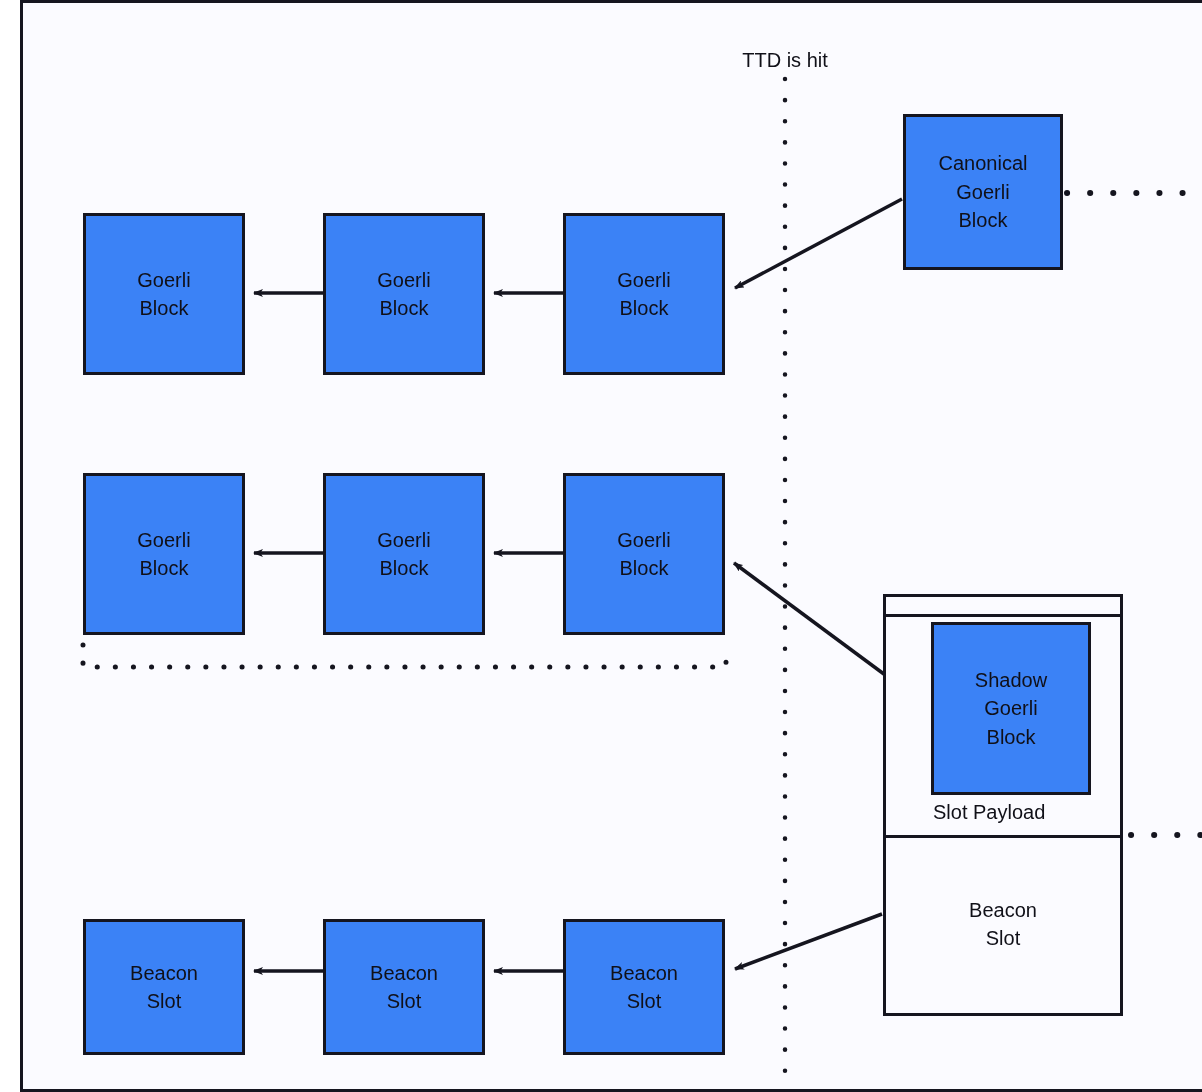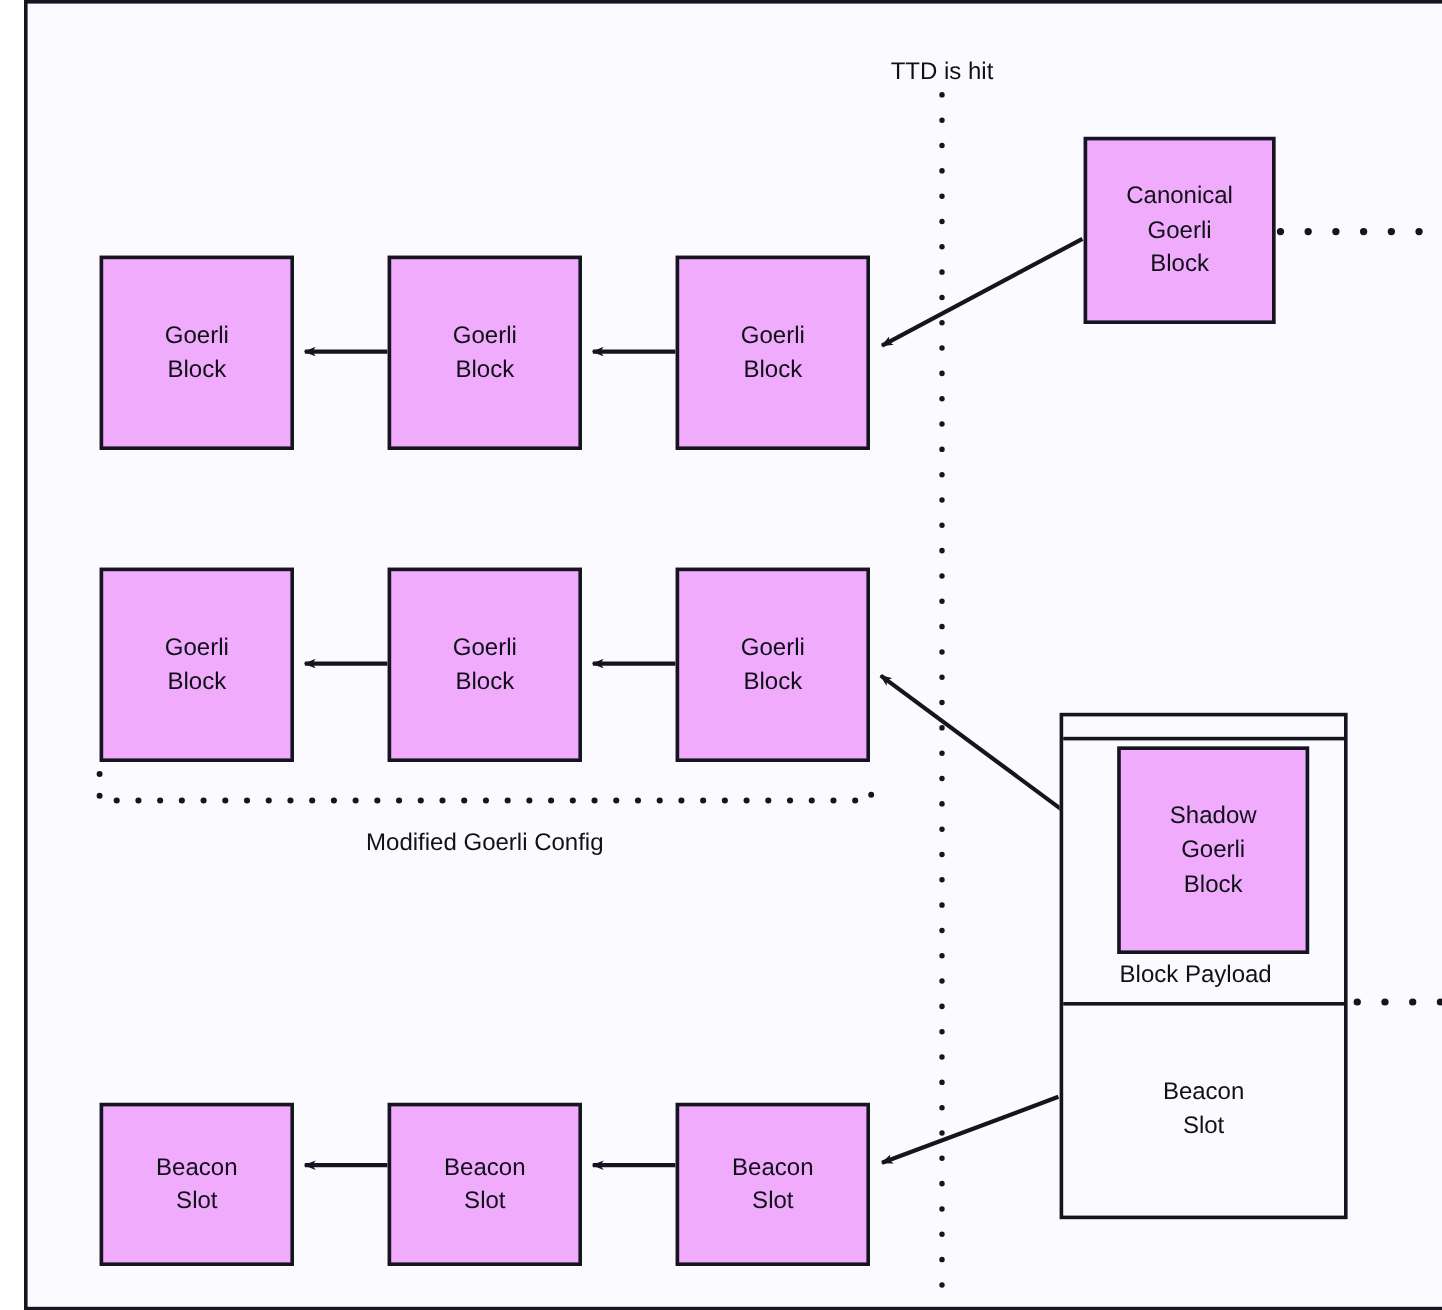--- a/index.html
+++ b/index.html
@@ -24,21 +24,21 @@
     left: 0;
     top: 0;
     width: 1202px;
     height: 1092px;
     pointer-events: none;
   }
   .node {
     position: absolute;
     box-sizing: border-box;
     border: 3px solid #15151f;
-    background: #f0abfc;
+    background: #3b82f6;
     display: flex;
     align-items: center;
     justify-content: center;
     text-align: center;
     color: #101018;
     font-size: 20px;
     line-height: 1.42;
     white-space: pre-line;
   }
   .plain-label {
@@ -124,36 +124,35 @@
 Goerli
 Block</div>
 
   <div class="node" style="left:60px; top:470px; width:162px; height:162px;">Goerli
 Block</div>
   <div class="node" style="left:300px; top:470px; width:162px; height:162px;">Goerli
 Block</div>
   <div class="node" style="left:540px; top:470px; width:162px; height:162px;">Goerli
 Block</div>
 
-  <div class="plain-label" style="left:181px; top:688px; width:400px;">Modified Goerli Config</div>
 
   <div class="node" style="left:60px; top:916px; width:162px; height:136px;">Beacon
 Slot</div>
   <div class="node" style="left:300px; top:916px; width:162px; height:136px;">Beacon
 Slot</div>
   <div class="node" style="left:540px; top:916px; width:162px; height:136px;">Beacon
 Slot</div>
 
   <div class="payload-container" style="left:860px; top:591px; width:240px; height:422px;">
     <div class="strip" style="top:0; height:20px;"></div>
     <div class="divider" style="top:238px;"></div>
   </div>
 
   <div class="node" style="left:908px; top:619px; width:160px; height:173px;">Shadow
 Goerli
 Block</div>
 
-  <div class="inner-label" style="left:910px; top:798px;">Block Payload</div>
+  <div class="inner-label" style="left:910px; top:798px;">Slot Payload</div>
 
   <div class="node" style="left:863px; top:832px; width:234px; height:178px; border:none; background:transparent;">Beacon
 Slot</div>
 
 </div>
 
 </body></html>

